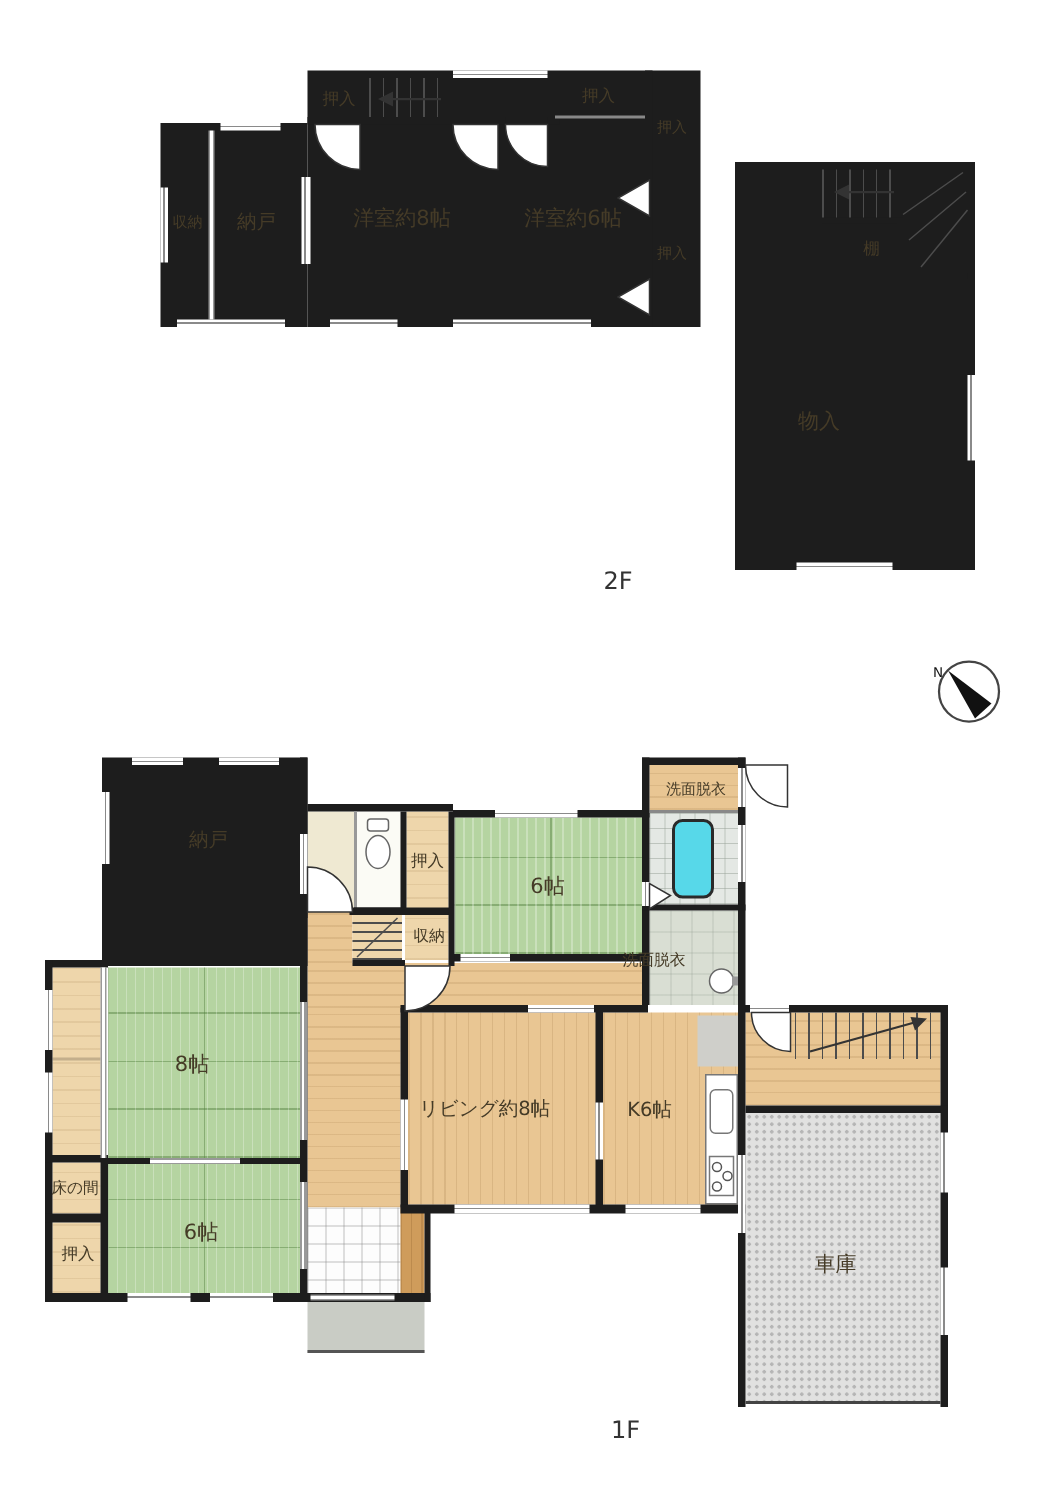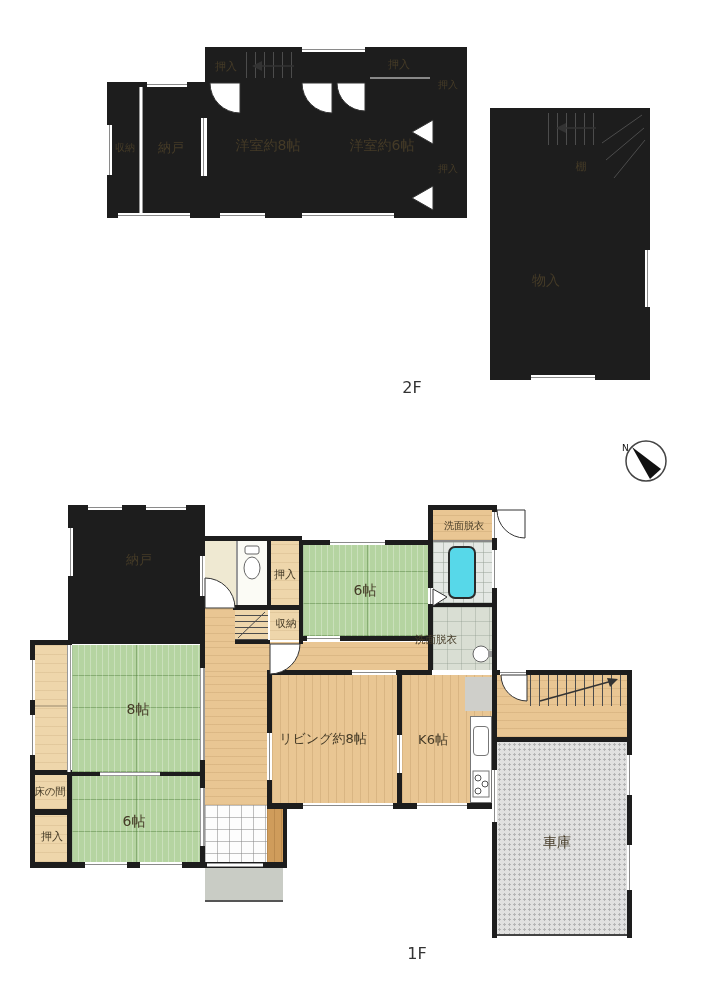--- a/index.html
+++ b/index.html
@@ -256,21 +256,21 @@
   <span class="lbl" style="left:546px;top:281px;font-size:14px">物入</span>
   <span class="lbl" style="left:581px;top:166px;font-size:11px">棚</span>
   <span class="flbl" style="left:412px;top:387px">2F</span>
 
   <span class="lbl" style="left:139px;top:560px;font-size:13px">納戸</span>
   <span class="lbl" style="left:285px;top:574px;font-size:11px">押入</span>
   <span class="lbl" style="left:365px;top:591px;font-size:14px">6帖</span>
   <span class="lbl" style="left:464px;top:526px;font-size:10px">洗面脱衣</span>
   <span class="lbl" style="left:436px;top:640px;font-size:10.5px">洗面脱衣</span>
   <span class="lbl" style="left:286px;top:624px;font-size:10.5px">収納</span>
-  <span class="lbl" style="left:138px;top:710px;font-size:14px">8帖</span>
+  <span class="lbl" style="left:128px;top:710px;font-size:14px">8帖</span>
   <span class="lbl" style="left:323px;top:739px;font-size:13px">リビング約8帖</span>
   <span class="lbl" style="left:433px;top:740px;font-size:13px">K6帖</span>
   <span class="lbl" style="left:50px;top:792px;font-size:10.5px">床の間</span>
   <span class="lbl" style="left:52px;top:836px;font-size:11px">押入</span>
   <span class="lbl" style="left:134px;top:822px;font-size:14px">6帖</span>
   <span class="lbl" style="left:557px;top:843px;font-size:14px">車庫</span>
   <span class="flbl" style="left:417px;top:953px">1F</span>
 </div>
 
 </body></html>

